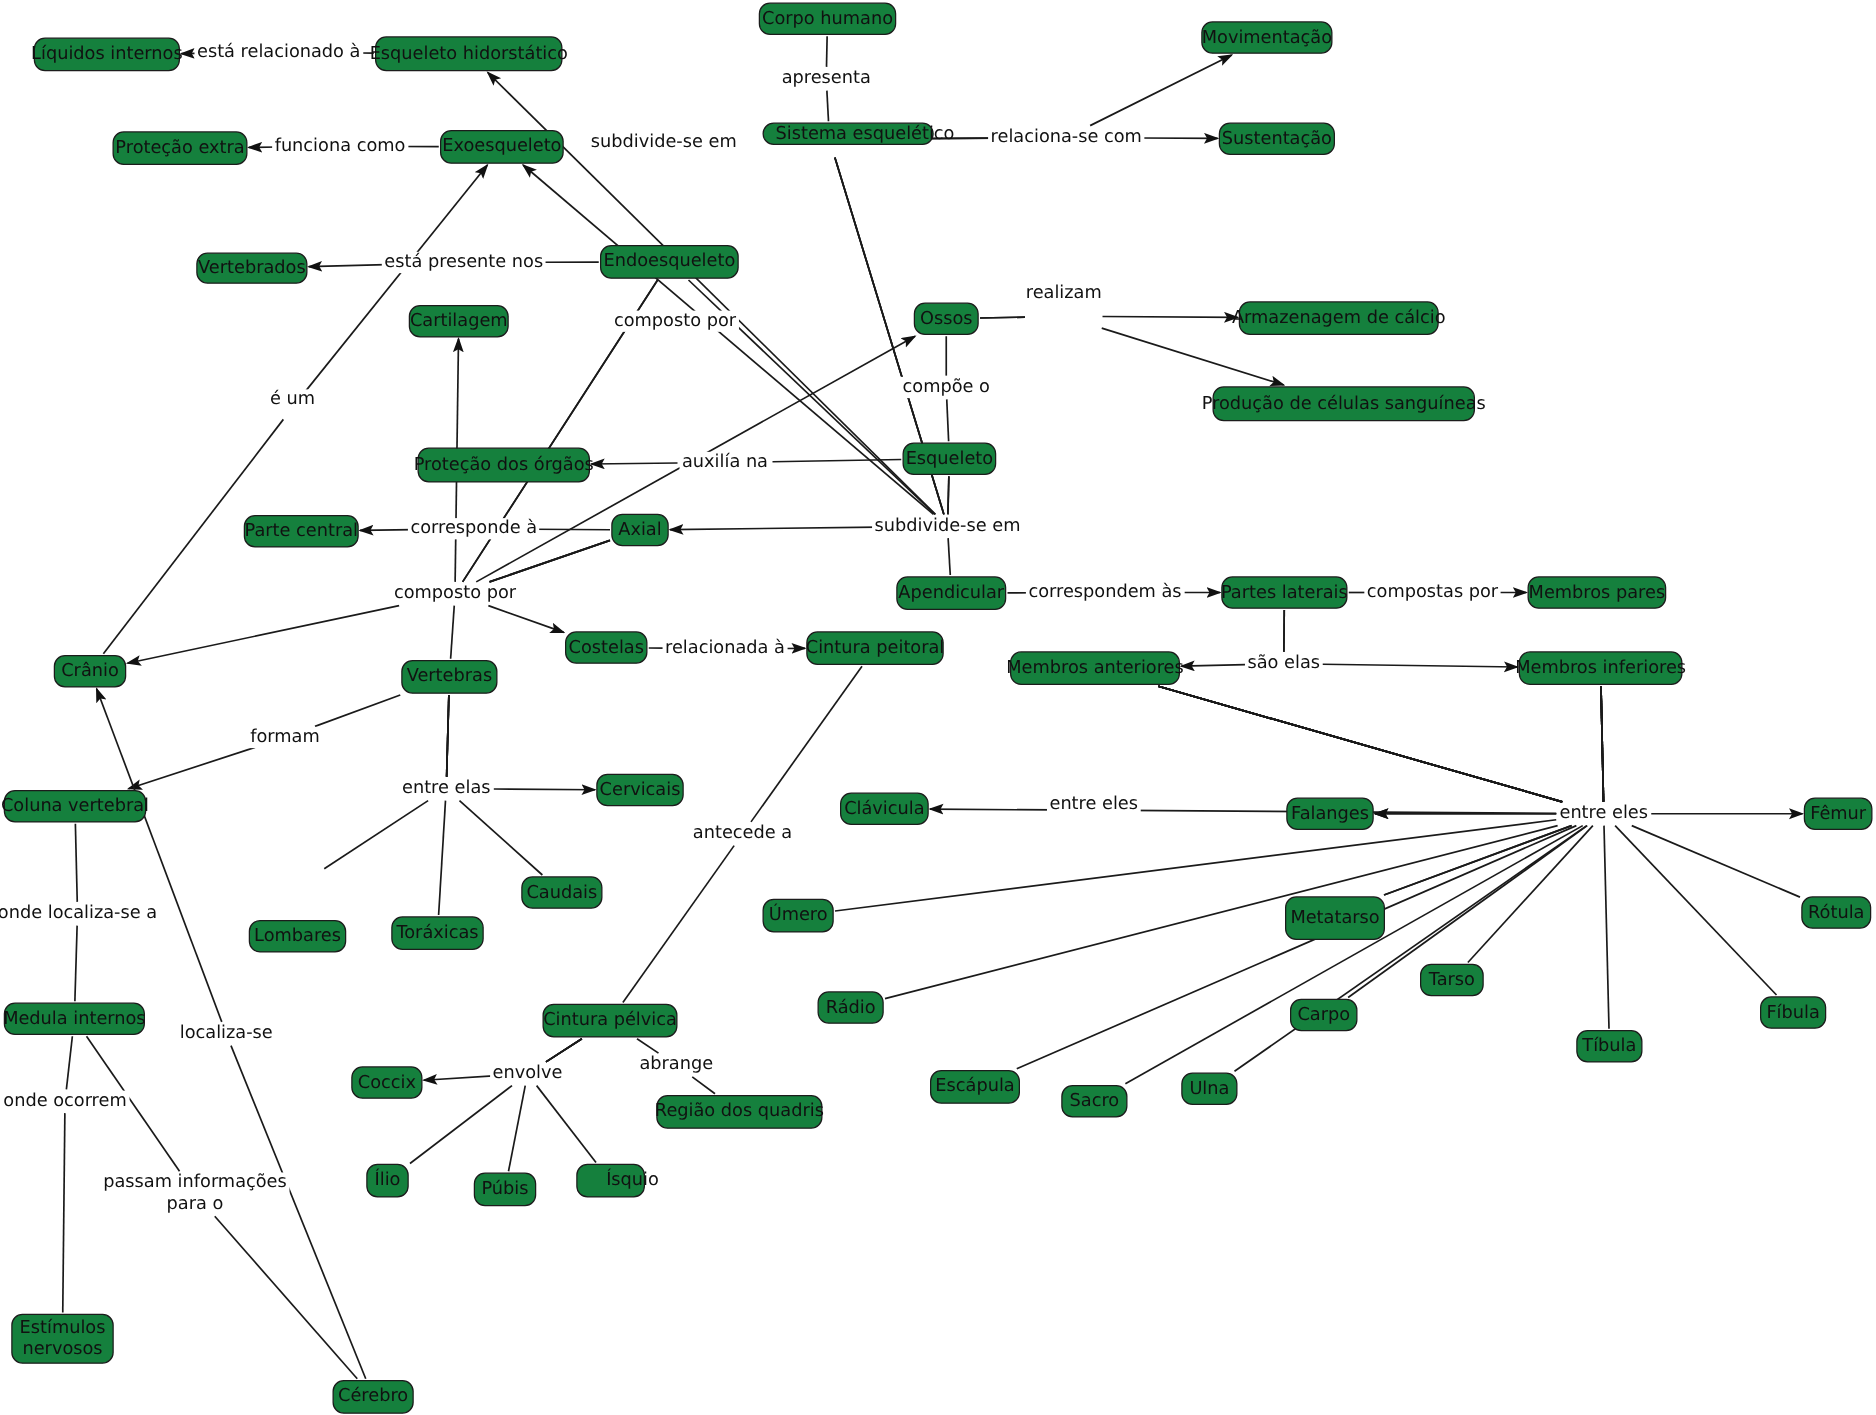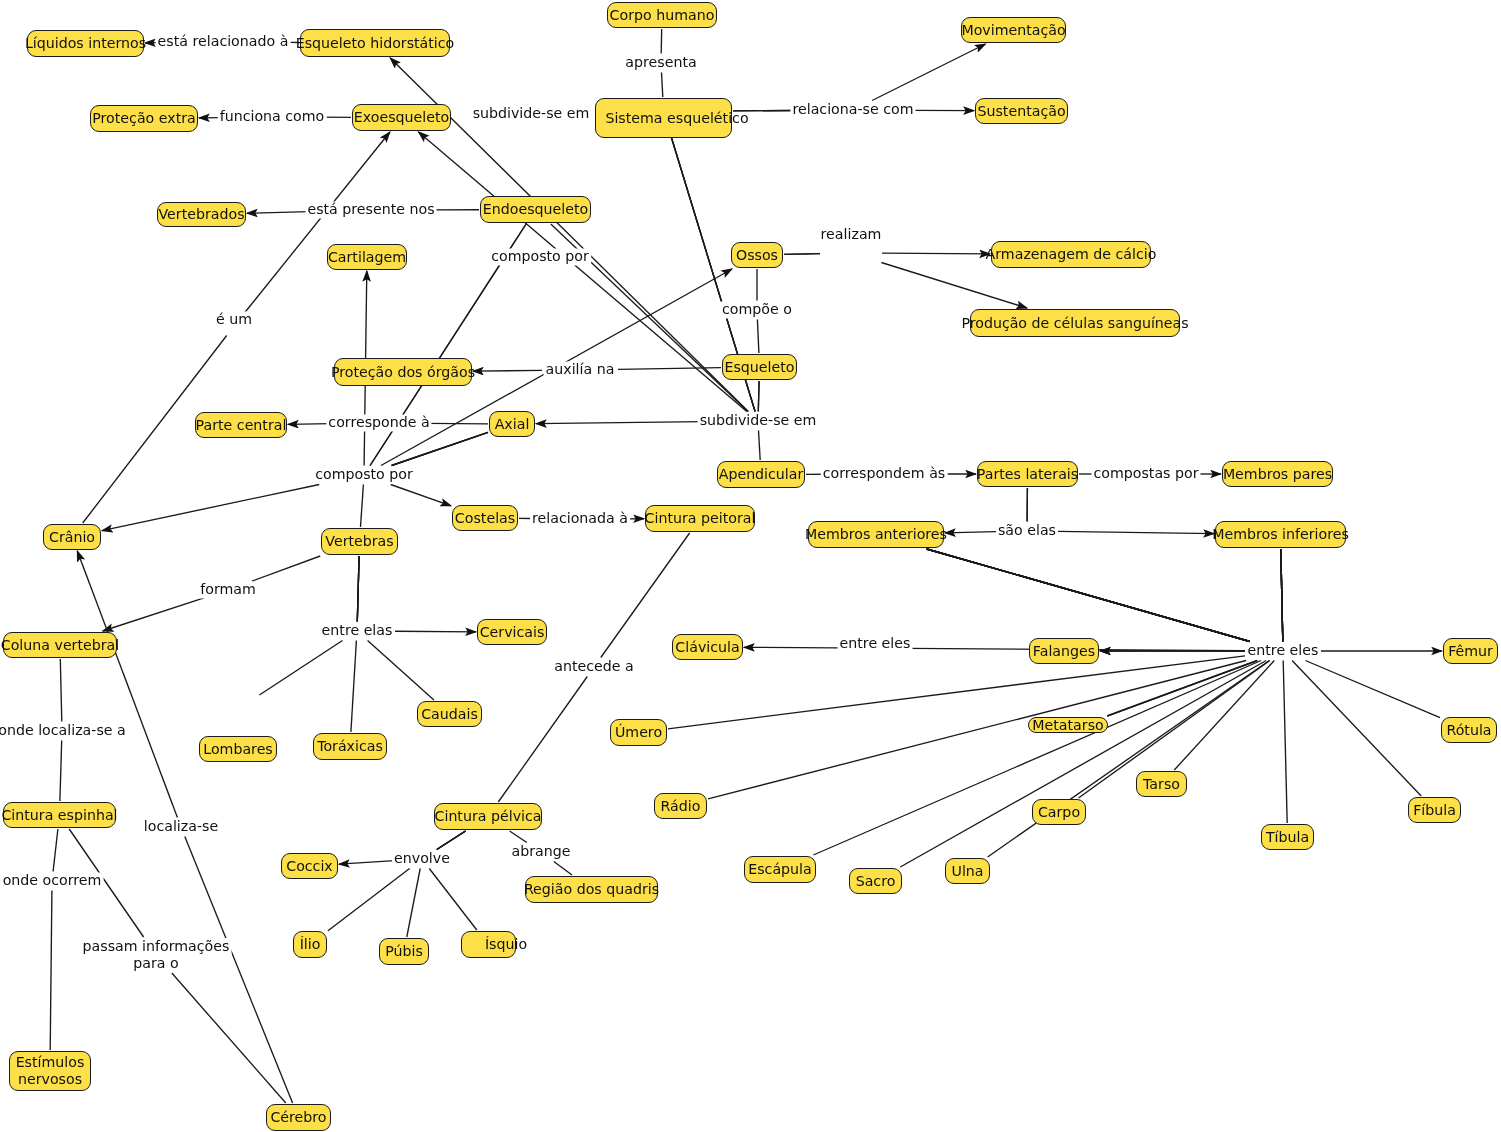--- a/index.html
+++ b/index.html
@@ -18,21 +18,21 @@
   #edges {
     position: absolute;
     left: 0; top: 0;
     width: 1501px;
     height: 1132px;
     pointer-events: none;
   }
   .node {
     position: absolute;
     box-sizing: border-box;
-    background: #fde047;
+    background: #15803d;
     border: 1.4px solid #1c1c1c;
     border-radius: 9px;
     color: #111111;
     font-size: 14.2px;
     line-height: 1.18;
     text-align: center;
     display: flex;
     align-items: center;
     justify-content: center;
     padding: 3px 9px;
@@ -183,21 +183,21 @@
         <line x1="553.8" y1="861.5" x2="572.0" y2="875.0"></line>
       </g>
   </svg>
   <div id="nodes-layer">
       <div class="node" style="left: 27px; top: 30px; width: 117px; height: 27px;">Líquidos internos</div>
       <div class="node" style="left: 300px; top: 29px; width: 150px; height: 28px;">Esqueleto hidorstático</div>
       <div class="node" style="left: 607px; top: 2px; width: 110px; height: 26px;">Corpo humano</div>
       <div class="node" style="left: 961px; top: 17px; width: 105px; height: 26px;">Movimentação</div>
       <div class="node" style="left: 90px; top: 105px; width: 108px; height: 27px;">Proteção extra</div>
       <div class="node" style="left: 352px; top: 104px; width: 99px; height: 27px;">Exoesqueleto</div>
-      <div class="node" style="left: 595px; top: 98px; width: 137px; height: 40px; padding-left: 36px;">Sistema esquelético</div>
+      <div class="node" style="left: 610px; top: 98px; width: 137px; height: 18px; padding-left: 36px;">Sistema esquelético</div>
       <div class="node" style="left: 975px; top: 98px; width: 93px; height: 26px;">Sustentação</div>
       <div class="node" style="left: 157px; top: 202px; width: 89px; height: 25px;">Vertebrados</div>
       <div class="node" style="left: 480px; top: 196px; width: 111px; height: 27px;">Endoesqueleto</div>
       <div class="node" style="left: 327px; top: 244px; width: 80px; height: 26px;">Cartilagem</div>
       <div class="node" style="left: 731px; top: 242px; width: 52px; height: 26px;">Ossos</div>
       <div class="node" style="left: 991px; top: 241px; width: 160px; height: 27px;">Armazenagem de cálcio</div>
       <div class="node" style="left: 970px; top: 309px; width: 210px; height: 28px;">Produção de células sanguíneas</div>
       <div class="node" style="left: 334px; top: 358px; width: 138px; height: 28px;">Proteção dos órgãos</div>
       <div class="node" style="left: 722px; top: 354px; width: 75px; height: 26px;">Esqueleto</div>
       <div class="node" style="left: 195px; top: 412px; width: 92px; height: 26px;">Parte central</div>
@@ -212,27 +212,27 @@
       <div class="node" style="left: 43px; top: 524px; width: 58px; height: 26px;">Crânio</div>
       <div class="node" style="left: 321px; top: 528px; width: 77px; height: 27px;">Vertebras</div>
       <div class="node" style="left: 477px; top: 619px; width: 70px; height: 26px;">Cervicais</div>
       <div class="node" style="left: 672px; top: 634px; width: 71px; height: 26px;">Clávicula</div>
       <div class="node" style="left: 1029px; top: 638px; width: 70px; height: 26px; text-align: right;">Falanges</div>
       <div class="node" style="left: 1443px; top: 638px; width: 55px; height: 26px;">Fêmur</div>
       <div class="node" style="left: 3px; top: 632px; width: 114px; height: 26px;">Coluna vertebral</div>
       <div class="node" style="left: 199px; top: 696px; width: 78px; height: 26px; margin-top: 40px;">Lombares</div>
       <div class="node" style="left: 417px; top: 701px; width: 65px; height: 26px;">Caudais</div>
       <div class="node" style="left: 610px; top: 719px; width: 57px; height: 27px;">Úmero</div>
-      <div class="node" style="left: 1028px; top: 717px; width: 80px; height: 16px;">Metatarso</div>
+      <div class="node" style="left: 1028px; top: 717px; width: 80px; height: 35px;">Metatarso</div>
       <div class="node" style="left: 1441px; top: 717px; width: 56px; height: 26px;">Rótula</div>
       <div class="node" style="left: 313px; top: 733px; width: 74px; height: 27px;">Toráxicas</div>
       <div class="node" style="left: 1136px; top: 771px; width: 51px; height: 26px;">Tarso</div>
       <div class="node" style="left: 654px; top: 793px; width: 53px; height: 26px;">Rádio</div>
       <div class="node" style="left: 1032px; top: 799px; width: 54px; height: 26px;">Carpo</div>
-      <div class="node" style="left: 3px; top: 802px; width: 113px; height: 26px;">Cintura espinhal</div>
+      <div class="node" style="left: 3px; top: 802px; width: 113px; height: 26px;">Medula internos</div>
       <div class="node" style="left: 434px; top: 803px; width: 108px; height: 27px;">Cintura pélvica</div>
       <div class="node" style="left: 1261px; top: 824px; width: 53px; height: 26px;">Tíbula</div>
       <div class="node" style="left: 1408px; top: 797px; width: 53px; height: 26px;">Fíbula</div>
       <div class="node" style="left: 281px; top: 853px; width: 57px; height: 26px;">Coccix</div>
       <div class="node" style="left: 744px; top: 856px; width: 72px; height: 27px;">Escápula</div>
       <div class="node" style="left: 849px; top: 868px; width: 53px; height: 26px;">Sacro</div>
       <div class="node" style="left: 945px; top: 858px; width: 45px; height: 26px;">Ulna</div>
       <div class="node" style="left: 525px; top: 876px; width: 133px; height: 27px;">Região dos quadris</div>
       <div class="node" style="left: 293px; top: 931px; width: 34px; height: 27px;">Ílio</div>
       <div class="node" style="left: 379px; top: 938px; width: 50px; height: 27px;">Púbis</div>

